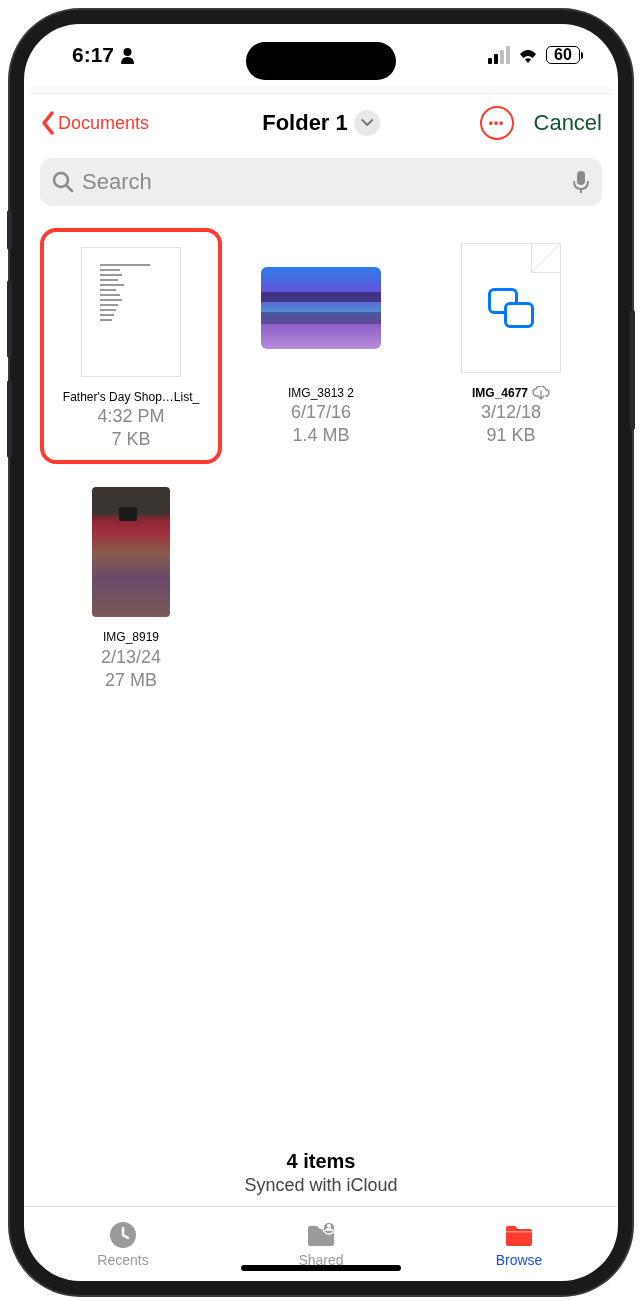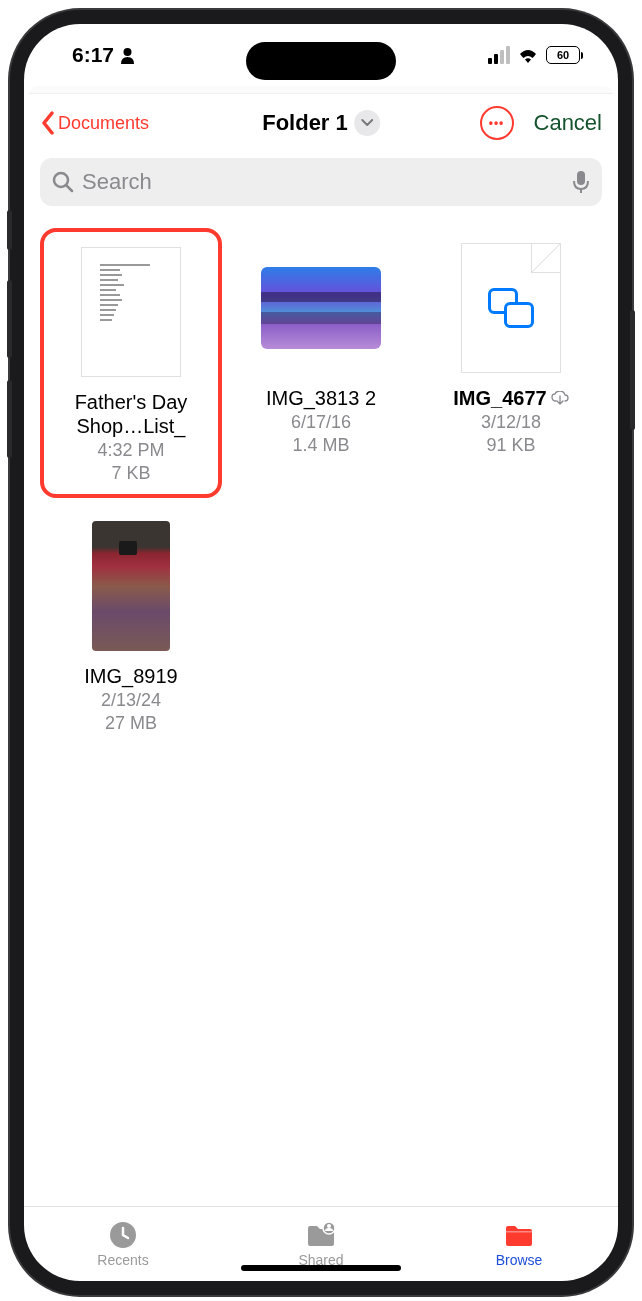--- a/index.html
+++ b/index.html
@@ -51,21 +51,21 @@
     }
     .status-left { display: flex; align-items: center; gap: 6px; }
     .status-right { display: flex; align-items: center; gap: 7px; }
     .signal-bars { display: flex; align-items: flex-end; gap: 2px; }
     .signal-bars span { width: 4px; background: #000; border-radius: 1px; }
     .signal-bars span:nth-child(1) { height: 6px; }
     .signal-bars span:nth-child(2) { height: 10px; }
     .signal-bars span:nth-child(3) { height: 14px; opacity: 0.25; }
     .signal-bars span:nth-child(4) { height: 18px; opacity: 0.25; }
     .wifi-icon { width: 22px; height: 16px; }
-    .battery { display: flex; align-items: center; border: 1.5px solid #000; border-radius: 5px; width: 34px; height: 18px; position: relative; font-size: 11px; font-weight: 600; justify-content: center; }
+    .battery { display: flex; align-items: center; border: 1.5px solid #000; border-radius: 5px; width: 34px; height: 18px; position: relative; font-size: 16px; font-weight: 600; justify-content: center; }
     .battery::after { content:''; position: absolute; right: -4px; width: 2.5px; height: 7px; background:#000; border-radius: 0 2px 2px 0; }
     .sheet-edge { height: 8px; border-bottom: 1.5px solid #e0e0e0; margin: 0 5px; border-radius: 20px 20px 0 0; background: #f8f8f8; opacity: 0.5; }
     .nav-bar {
       height: 58px;
       display: flex;
       align-items: center;
       padding: 0 16px;
       justify-content: space-between;
     }
     .nav-back { display: flex; align-items: center; color: #ff3b30; font-size: 18px; gap: 2px; }
@@ -104,21 +104,21 @@
     .sky-img { background: linear-gradient(180deg, #2e7de8 0%, #6b4dd8 35%, #4f8fd8 55%, #8c5fc8 70%, #b78dd8 100%); position: relative; overflow: hidden;}
     .sky-img::before { content:''; position:absolute; top:30%; left:0; right:0; height:10px; background:rgba(40,30,80,0.6);}
     .sky-img::after { content:''; position:absolute; top:55%; left:0; right:0; height:12px; background:rgba(60,40,100,0.5);}
     .page-thumb { width: 100px; height: 130px; background: #fff; border: 1px solid #e0e0e0; position: relative; display:flex; align-items:center; justify-content:center;}
     .page-thumb::before { content:''; position:absolute; top:0; right:0; width:28px; height:28px; background: linear-gradient(135deg, transparent 48%, #e0e0e0 50%, #fff 52%); border-left:1px solid #e0e0e0; border-bottom:1px solid #e0e0e0;}
     .overlap-icon { width:46px; height:40px; position:relative;}
     .overlap-icon .r1 { position:absolute; width:30px; height:26px; border:3px solid #007aff; border-radius:6px; top:0; left:0; background:#fff;}
     .overlap-icon .r2 { position:absolute; width:30px; height:26px; border:3px solid #007aff; border-radius:6px; bottom:0; right:0; background:#fff;}
     .photo-thumb { width: 78px; height: 130px; border-radius: 4px; background: linear-gradient(180deg, #3a3530 0%, #3a3530 20%, #8b2530 25%, #a03040 35%, #8a5a4a 50%, #6a4a6a 70%, #7a5a55 100%); position:relative; overflow:hidden;}
     .photo-thumb::before{content:''; position:absolute; top:15%; left:35%; width:18px; height:14px; background:#1a1a1a; border-radius:2px;}
-    .file-name { font-size: 20px; text-align: center; max-width: 160px; line-height: 1.2; }
+    .file-name { font-size: 12px; text-align: center; max-width: 160px; line-height: 1.2; }
     .file-name-row { display:flex; align-items:center; gap:4px; justify-content:center;font-weight:bold;}
     .file-meta { color: #8a8a8e; font-size: 18px; margin-top: 2px; }
     .cloud-icon { width: 18px; height: 14px; }
     .footer-info { text-align: center; padding: 16px 0 10px; }
     .footer-count { font-size: 20px; font-weight: 600; }
     .footer-sync { font-size: 18px; color: #444; margin-top: 2px; }
     .tab-bar { height: 75px; border-top: 1px solid #e0e0e0; display: flex; }
     .tab { flex:1; display:flex; flex-direction:column; align-items:center; justify-content:center; gap:2px; color:#9a9a9a; font-size:14px;}
     .tab.active { color: #1d4ed8; }
     .tab-icon { width: 32px; height: 30px; }
@@ -264,20 +264,24 @@
             <div class="photo-thumb"></div>
           </div>
           <div class="file-name">IMG_8919</div>
           <div class="file-meta">2/13/24</div>
           <div class="file-meta">27 MB</div>
         </div>
 
       </div>
     </div>
 
+    <div class="footer-info">
+      <div class="footer-count">4 items</div>
+      <div class="footer-sync">Synced with iCloud</div>
+    </div>
 
     <div class="tab-bar">
       <div class="tab">
         <svg class="tab-icon" viewBox="0 0 32 30">
             <circle cx="16" cy="15" r="13" fill="#9a9a9a"></circle>
             <path d="M16 8 L16 15 L21 18" stroke="#fff" stroke-width="2.5" fill="none" stroke-linecap="round"></path>
           </svg>
         <span>Recents</span>
       </div>
       <div class="tab">

